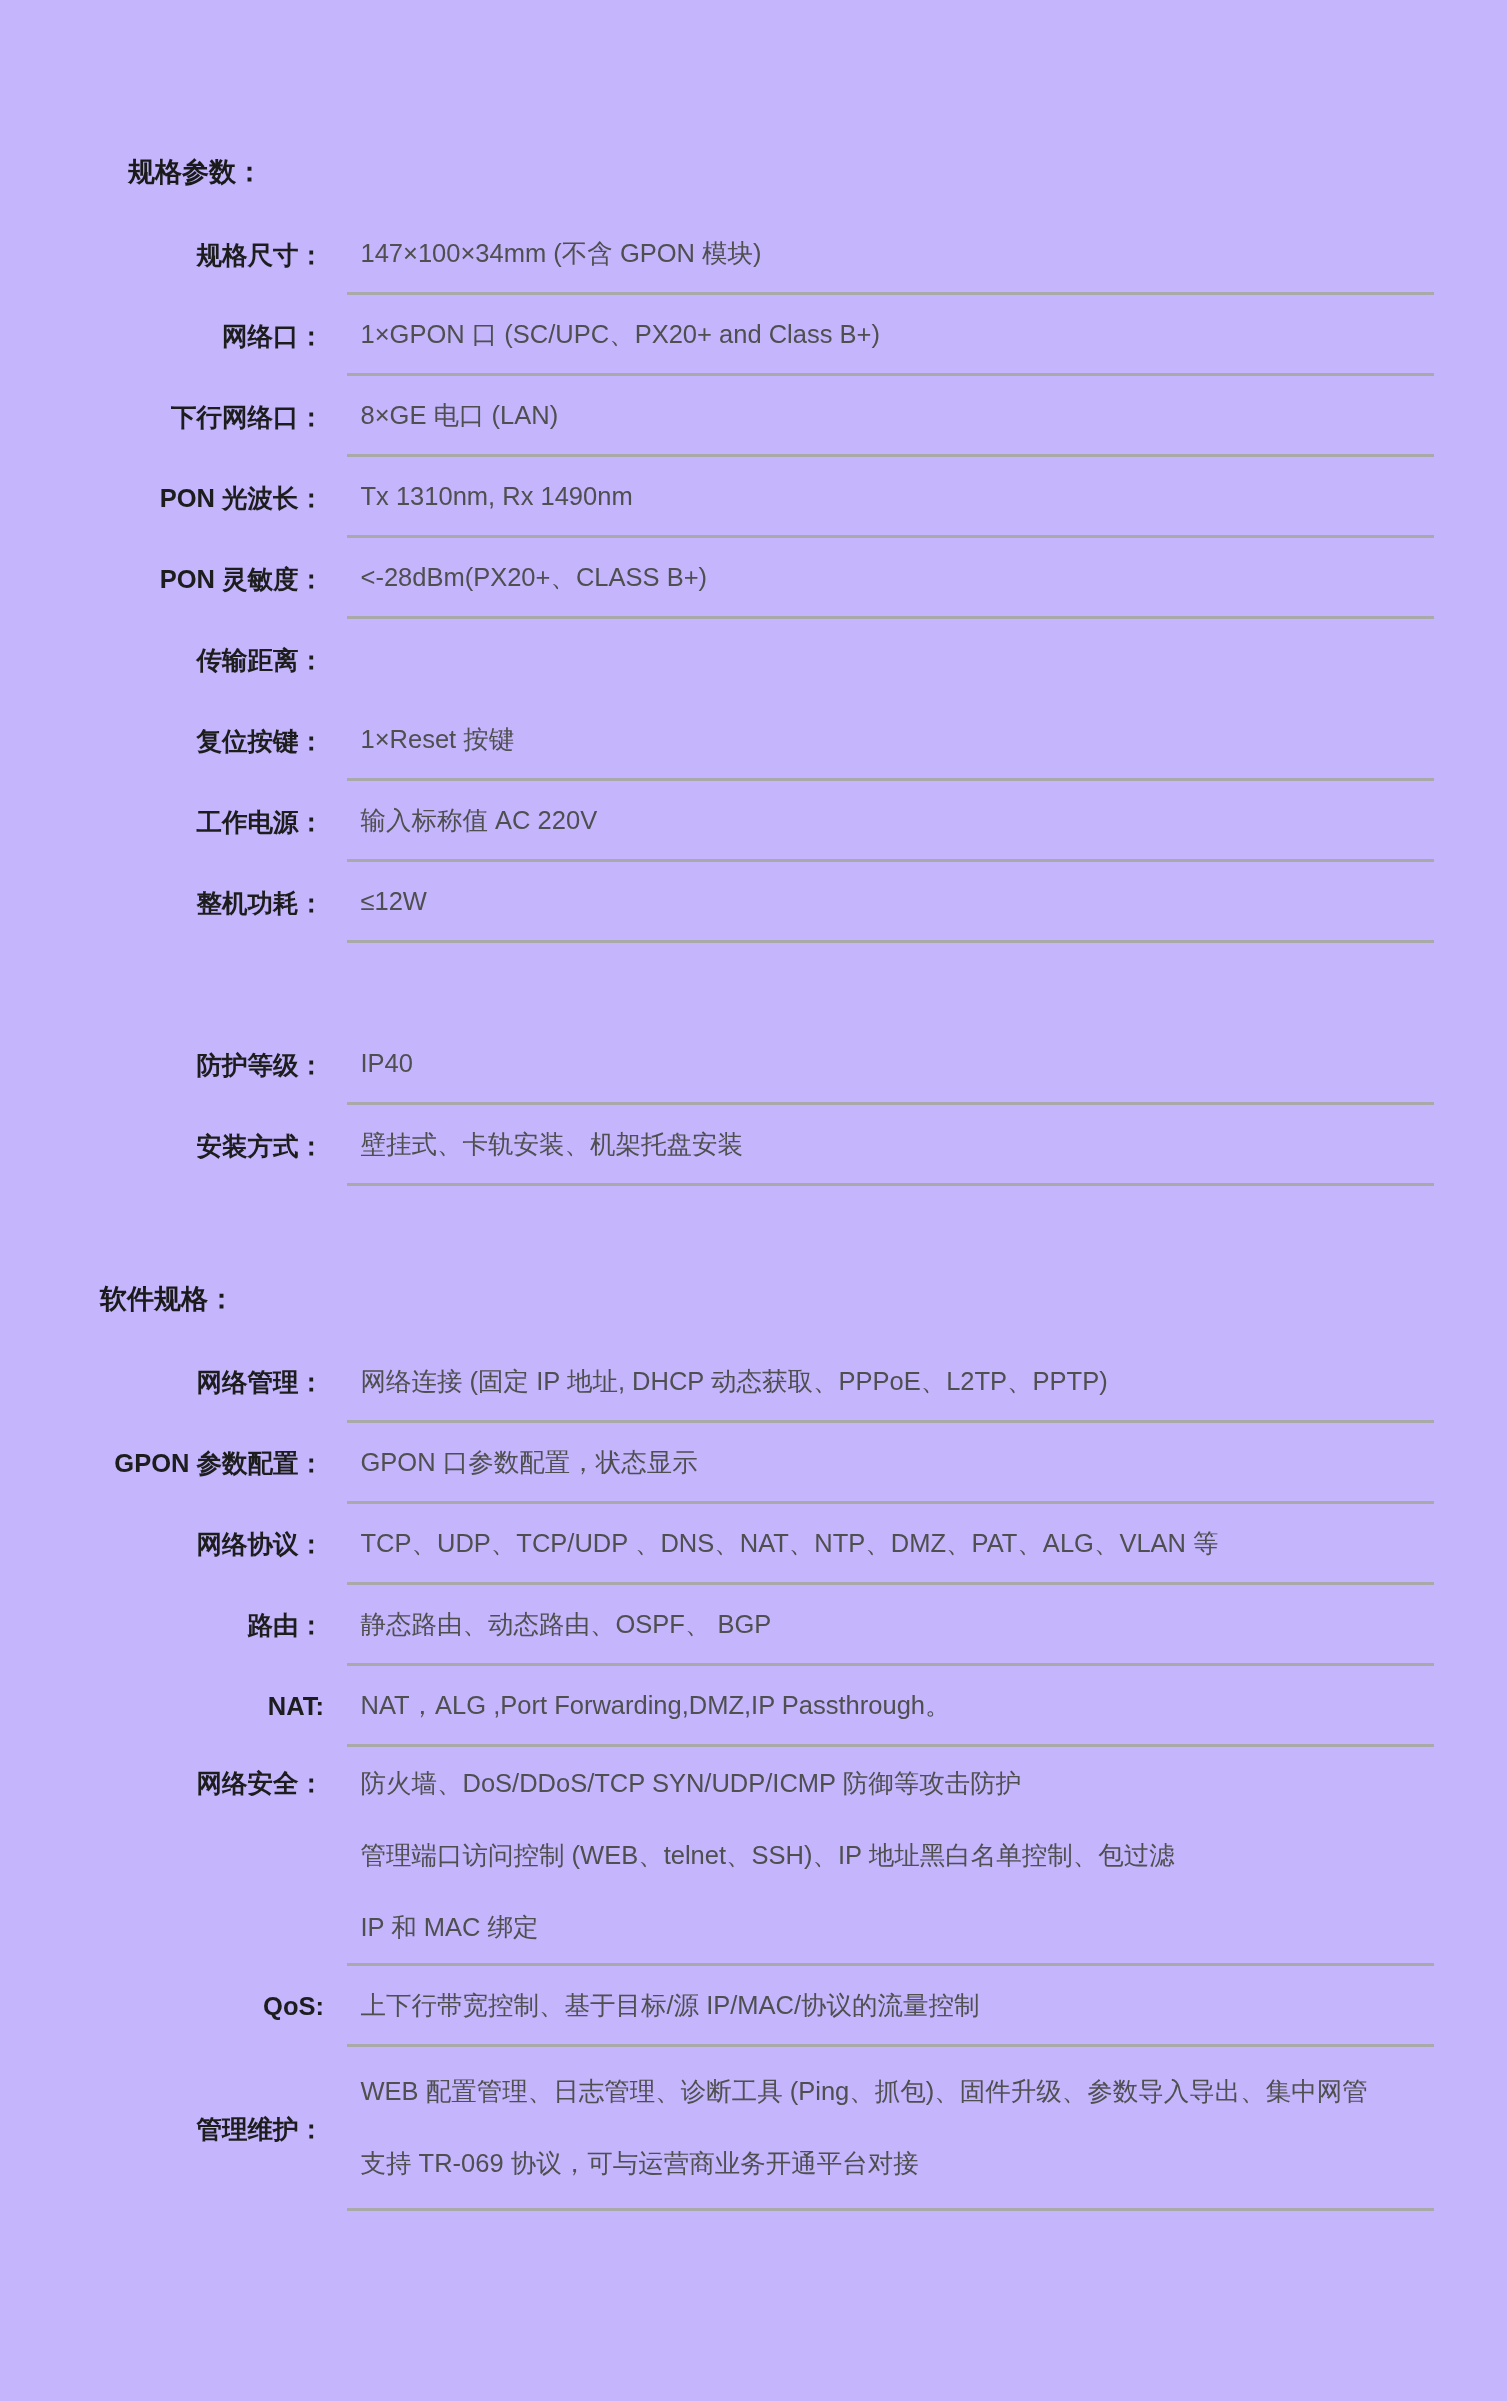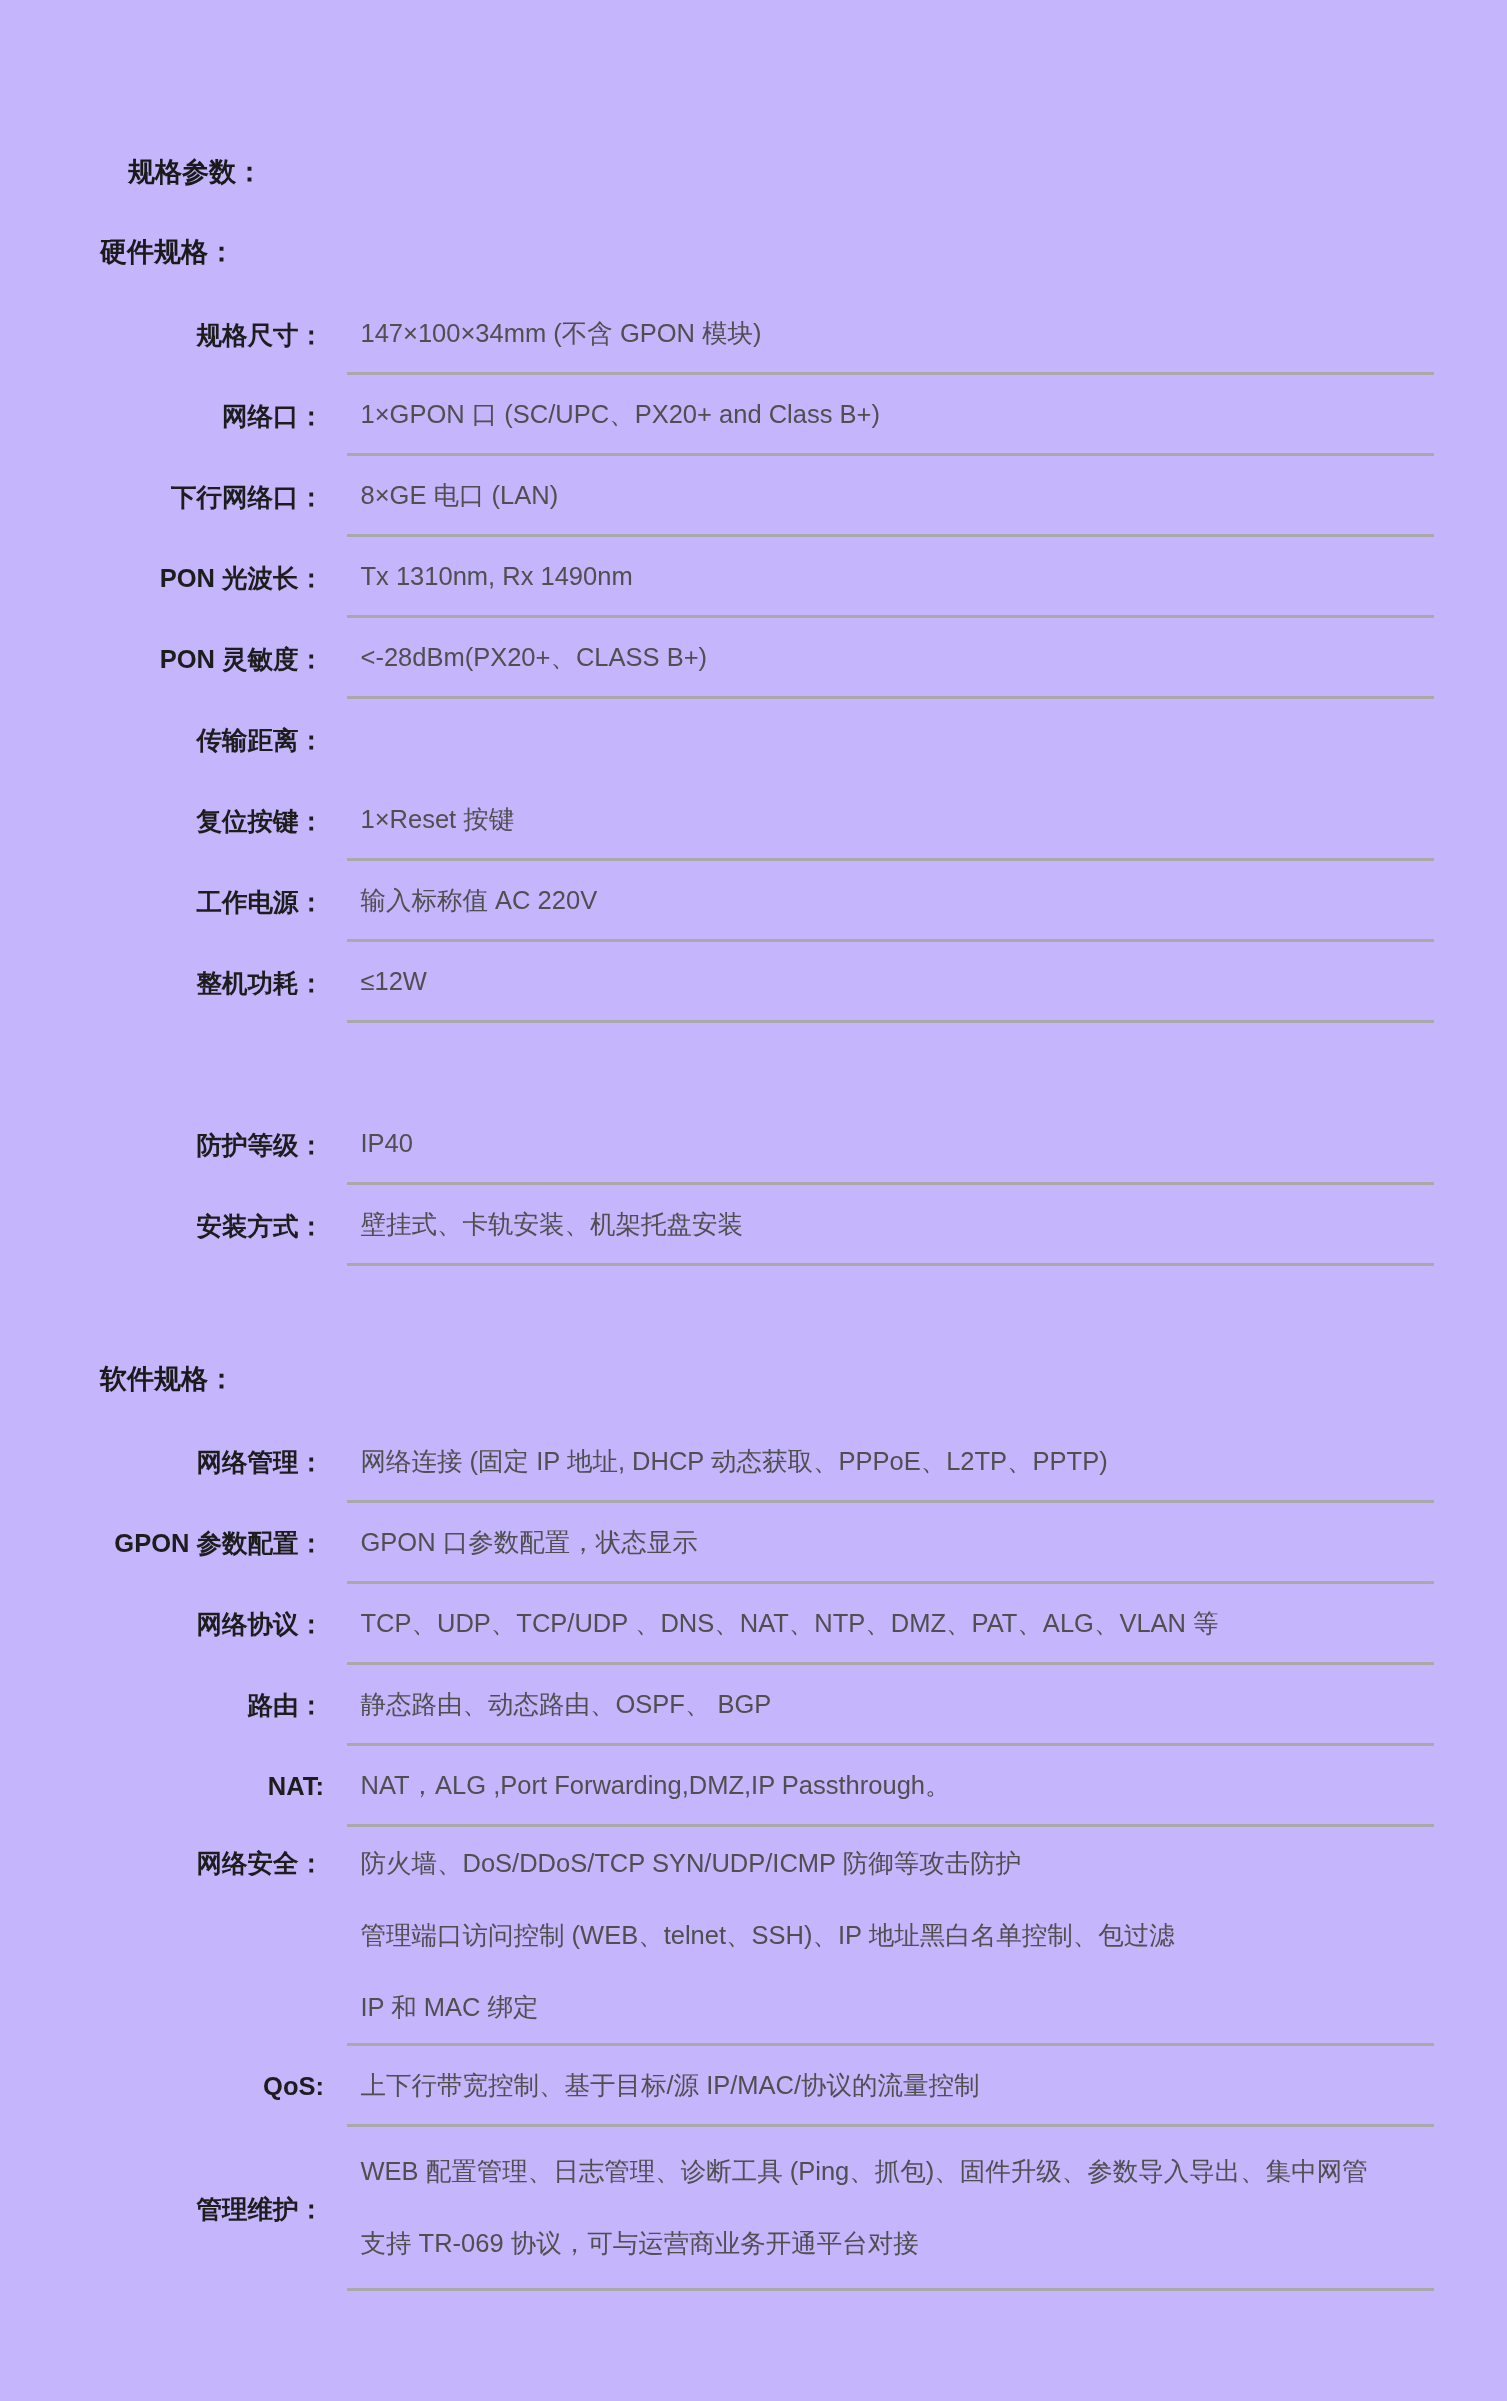--- a/index.html
+++ b/index.html
@@ -87,21 +87,20 @@
   .spec-row.label-top .label {
     justify-content: flex-start;
   }
 </style>
 </head>
 <body>
 
 <div class="page">
   <div class="h-main">规格参数：</div>
 
-  <div class="h-sub hw">硬件规格：</div>
   <div class="spec-table hw" id="hw-table">
       <div class="spec-row">
         <div class="label">规格尺寸：</div>
         <div class="value">
           <div class="line"><span>147×100×34mm (不含 GPON 模块)</span></div>
         </div>
       </div>
       <div class="spec-row">
         <div class="label">网络口：</div>
         <div class="value">

